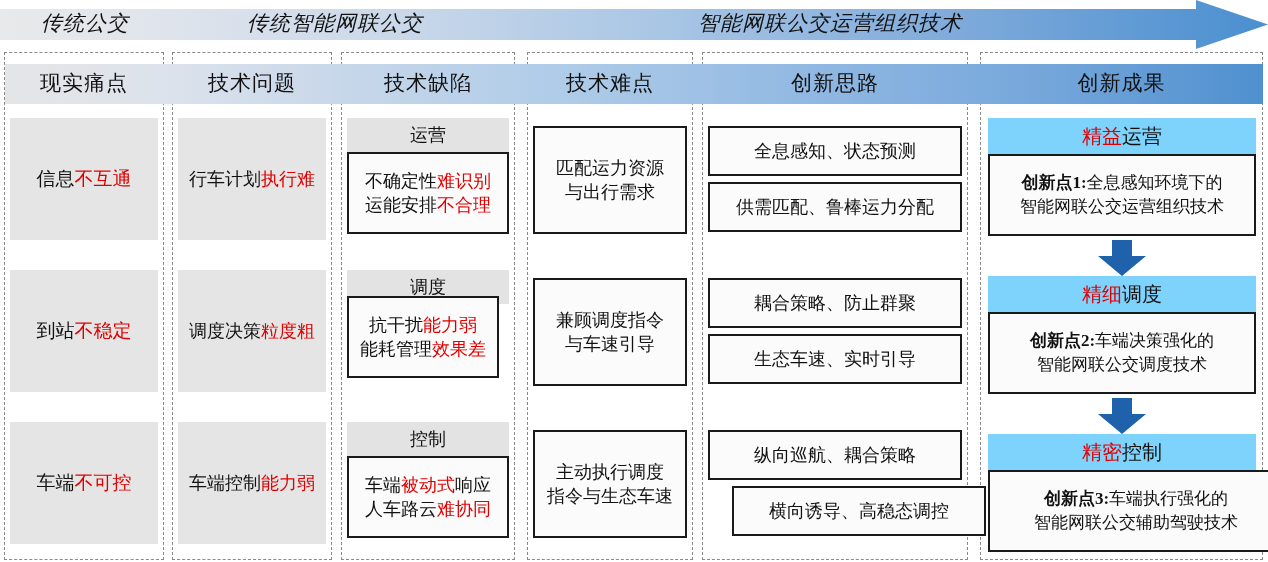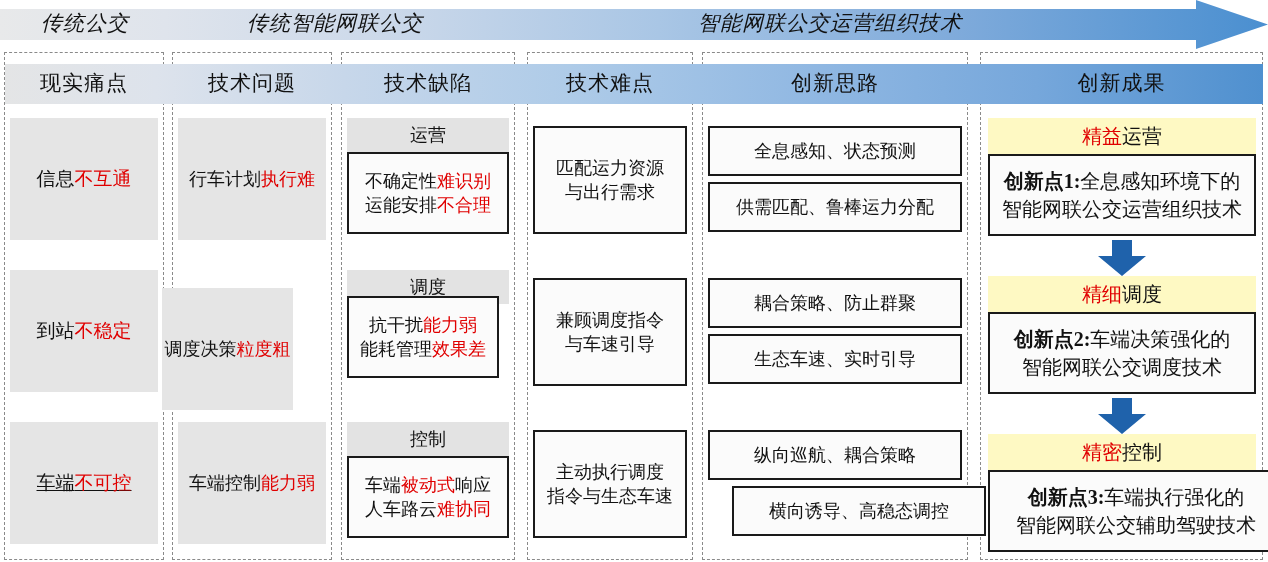--- a/index.html
+++ b/index.html
@@ -90,36 +90,36 @@
     text-align: center;
     font-size: 18px;
     color: #111;
     line-height: 1.35;
   }
   .boxed .ln { white-space: nowrap; display:block; }
 
   
   .res-cap {
     position: absolute;
-    background: #fef9c3;
+    background: #7dd3fc;
     text-align: center;
     font-size: 20px;
     color: #111;
     line-height: 1.4;
   }
   .res-box {
     position: absolute;
     background: #fbfbfb;
     border: 2px solid #1a1a1a;
     display: flex;
     flex-direction: column;
     align-items: center;
     justify-content: center;
     text-align: center;
-    font-size: 20px;
+    font-size: 17px;
     color: #111;
     line-height: 1.4;
   }
   .res-box .ln { white-space: nowrap; display: block; }
 
   .down-arrow { position: absolute; }
 
   .red { color: #e00000; }
   .bold { font-weight: bold; }
 </style>
@@ -175,28 +175,28 @@
   <div class="col-header" style="left:527px; width:166px;">技术难点</div>
   <div class="col-header" style="left:702px; width:266px;">创新思路</div>
   <div class="col-header" style="left:980px; width:283px;">创新成果</div>
 
   <div class="grey-cell" style="left:10px; top:118px; width:148px; height:122px;">
     <span><span>信息</span><span class="red">不互通</span></span>
   </div>
   <div class="grey-cell" style="left:10px; top:270px; width:148px; height:122px;">
     <span><span>到站</span><span class="red">不稳定</span></span>
   </div>
-  <div class="grey-cell" style="left:10px; top:422px; width:148px; height:122px;text-decoration:underline;">
+  <div class="grey-cell" style="left:10px; top:422px; width:148px; height:122px;">
     <span><span>车端</span><span class="red">不可控</span></span>
   </div>
 
   <div class="grey-cell c2" style="left:178px; top:118px; width:148px; height:122px;">
     <span><span>行车计划</span><span class="red">执行难</span></span>
   </div>
-  <div class="grey-cell c2" style="left:162px; top:270px; width:131px; height:122px;margin-top:18px;">
+  <div class="grey-cell c2" style="left:178px; top:270px; width:148px; height:122px;">
     <span><span>调度决策</span><span class="red">粒度粗</span></span>
   </div>
   <div class="grey-cell c2" style="left:178px; top:422px; width:148px; height:122px;">
     <span><span>车端控制</span><span class="red">能力弱</span></span>
   </div>
 
   <div class="cap-grey" style="left:347px; top:118px; width:162px; height:34px; line-height:34px;">运营</div>
   <div class="boxed" style="left:347px; top:152px; width:162px; height:82px;">
     <span class="ln"><span>不确定性</span><span class="red">难识别</span></span>
     <span class="ln"><span>运能安排</span><span class="red">不合理</span></span>

